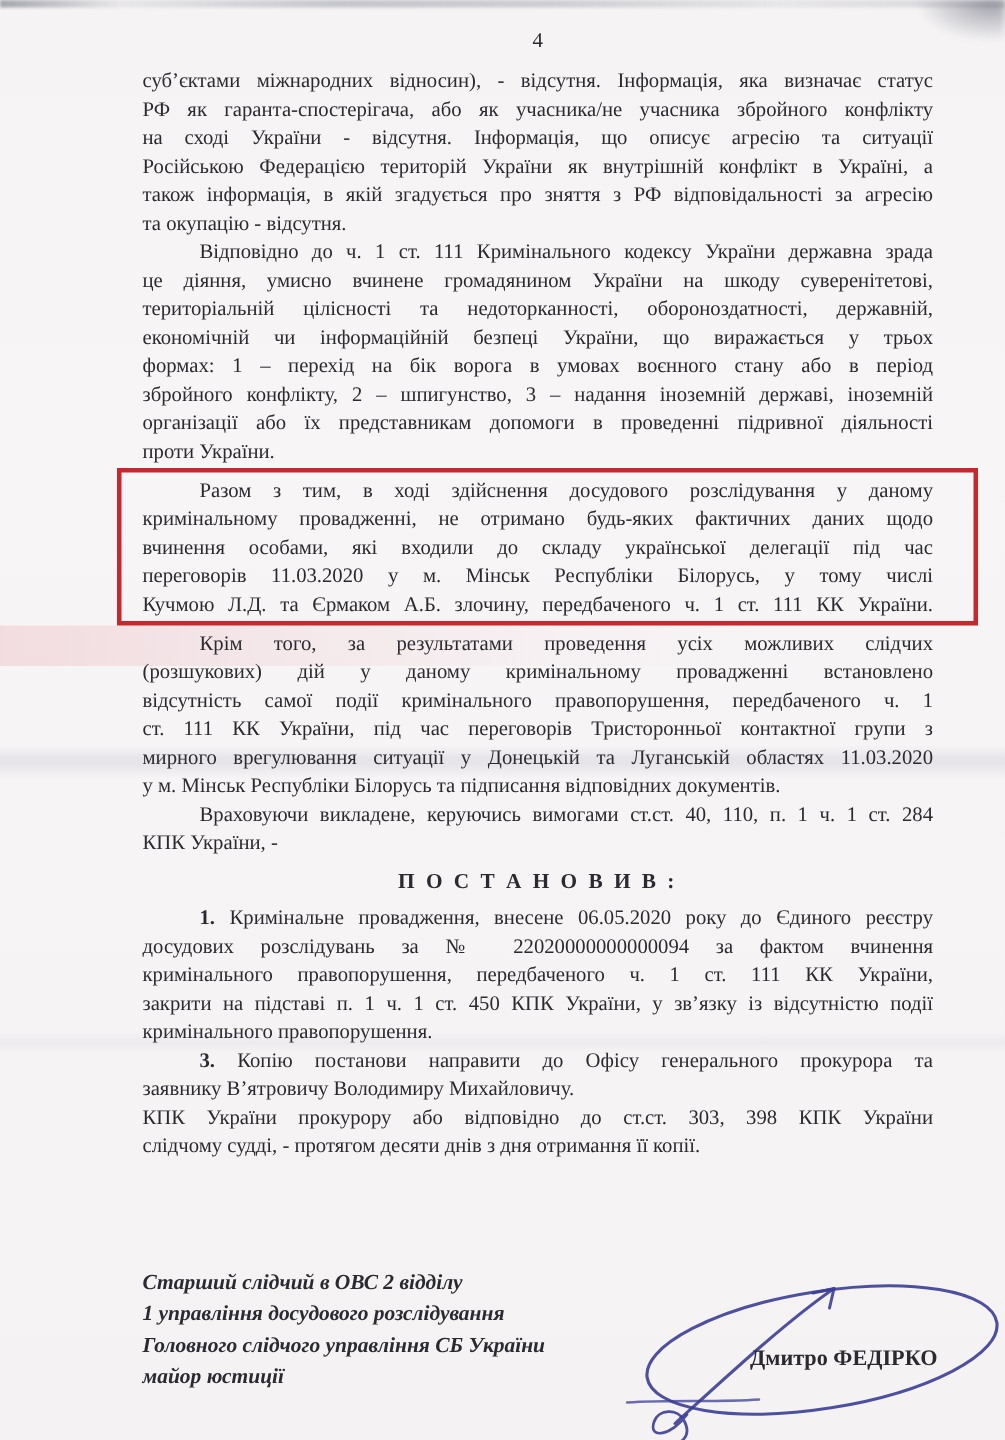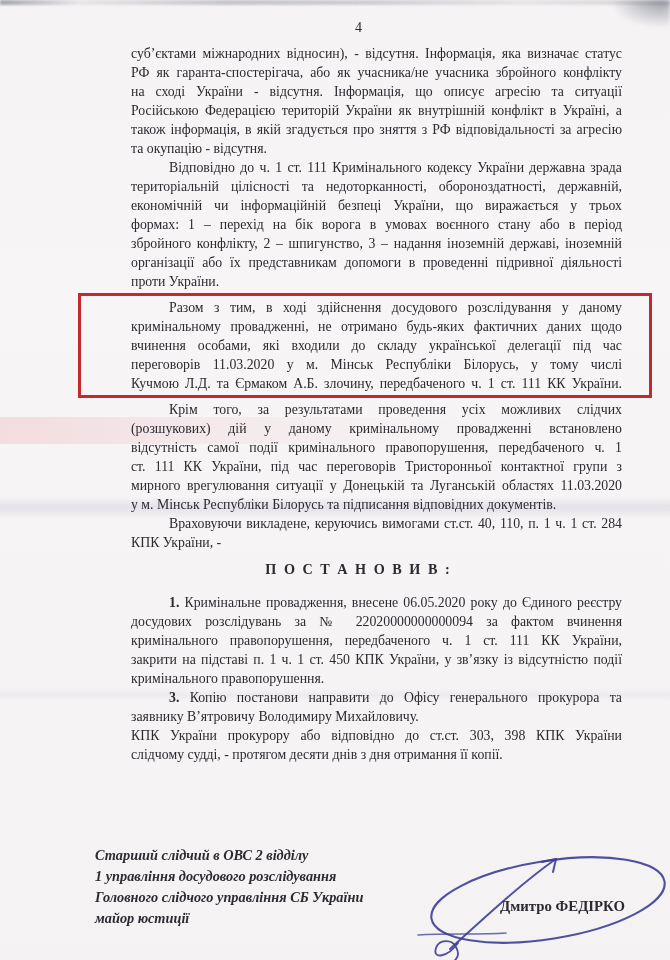--- a/index.html
+++ b/index.html
@@ -25,27 +25,27 @@
       rgba(233,170,178,.05) 55%, rgba(233,170,178,0) 75%);}
   .band-gray{position:absolute;top:497px;left:0;width:100%;height:22px;
     background:linear-gradient(180deg, rgba(205,202,212,0), rgba(205,202,212,.38) 40%,
       rgba(203,200,210,.32) 60%, rgba(205,202,212,0));}
   .band-gray2{position:absolute;top:688px;left:0;width:100%;height:14px;
     background:linear-gradient(180deg, rgba(215,212,220,0), rgba(215,212,220,.28) 50%, rgba(215,212,220,0));}
 
   .pagenum{position:absolute;top:20px;left:95px;width:527px;text-align:center;font-size:14px;}
 
   .body{position:absolute;left:95px;top:44px;width:527px;font-size:13.8px;line-height:19px;}
-  .ln{white-space:nowrap;text-align:justify;margin-left:36px;}
+  .ln{white-space:nowrap;text-align:justify;}
   .j{text-align-last:justify;}
   .ind{text-indent:38px;}
   .b{font-weight:bold;}
   .redbox{border:3px solid var(--accent_red);
     margin:2px -30px 2px -17px; padding:2px 27px 2px 14px;}
-  .heading{text-align:center;font-weight:bold;letter-spacing:2px;margin:8px 0 14px;font-size:14.2px;}
+  .heading{text-align:center;font-weight:bold;letter-spacing:2px;margin:8px 0 4px;font-size:14.2px;}
 
   .sig-left{position:absolute;left:95px;top:845px;width:380px;font-weight:bold;
     font-size:14.3px;line-height:21px;white-space:nowrap;font-style:italic;}
   .sig-name{position:absolute;left:500px;top:898px;font-weight:bold;font-size:14.8px;white-space:nowrap;text-align:right;}
   .sig-svg{position:absolute;left:398px;top:843px;width:300px;height:117px;}
 </style>
 </head>
 <body>
 
 <div class="page">
@@ -64,20 +64,21 @@
       <div class="ln j">суб’єктами міжнародних відносин), - відсутня. Інформація, яка визначає статус</div>
       <div class="ln j">РФ як гаранта-спостерігача, або як учасника/не учасника збройного конфлікту</div>
       <div class="ln j">на сході України - відсутня. Інформація, що описує агресію та ситуації</div>
       <div class="ln j">Російською Федерацією територій України як внутрішній конфлікт в Україні, а</div>
       <div class="ln j">також інформація, в якій згадується про зняття з РФ відповідальності за агресію</div>
       <div class="ln">та окупацію - відсутня.</div>
     </div>
 
     <div class="para">
       <div class="ln j ind">Відповідно до ч. 1 ст. 111 Кримінального кодексу України державна зрада</div>
+      <div class="ln j">це діяння, умисно вчинене громадянином України на шкоду суверенітетові,</div>
       <div class="ln j">територіальній цілісності та недоторканності, обороноздатності, державній,</div>
       <div class="ln j">економічній чи інформаційній безпеці України, що виражається у трьох</div>
       <div class="ln j">формах: 1 – перехід на бік ворога в умовах воєнного стану або в період</div>
       <div class="ln j">збройного конфлікту, 2 – шпигунство, 3 – надання іноземній державі, іноземній</div>
       <div class="ln j">організації або їх представникам допомоги в проведенні підривної діяльності</div>
       <div class="ln">проти України.</div>
     </div>
 
     <div class="redbox">
       <div class="ln j ind">Разом з тим, в ході здійснення досудового розслідування у даному</div>

